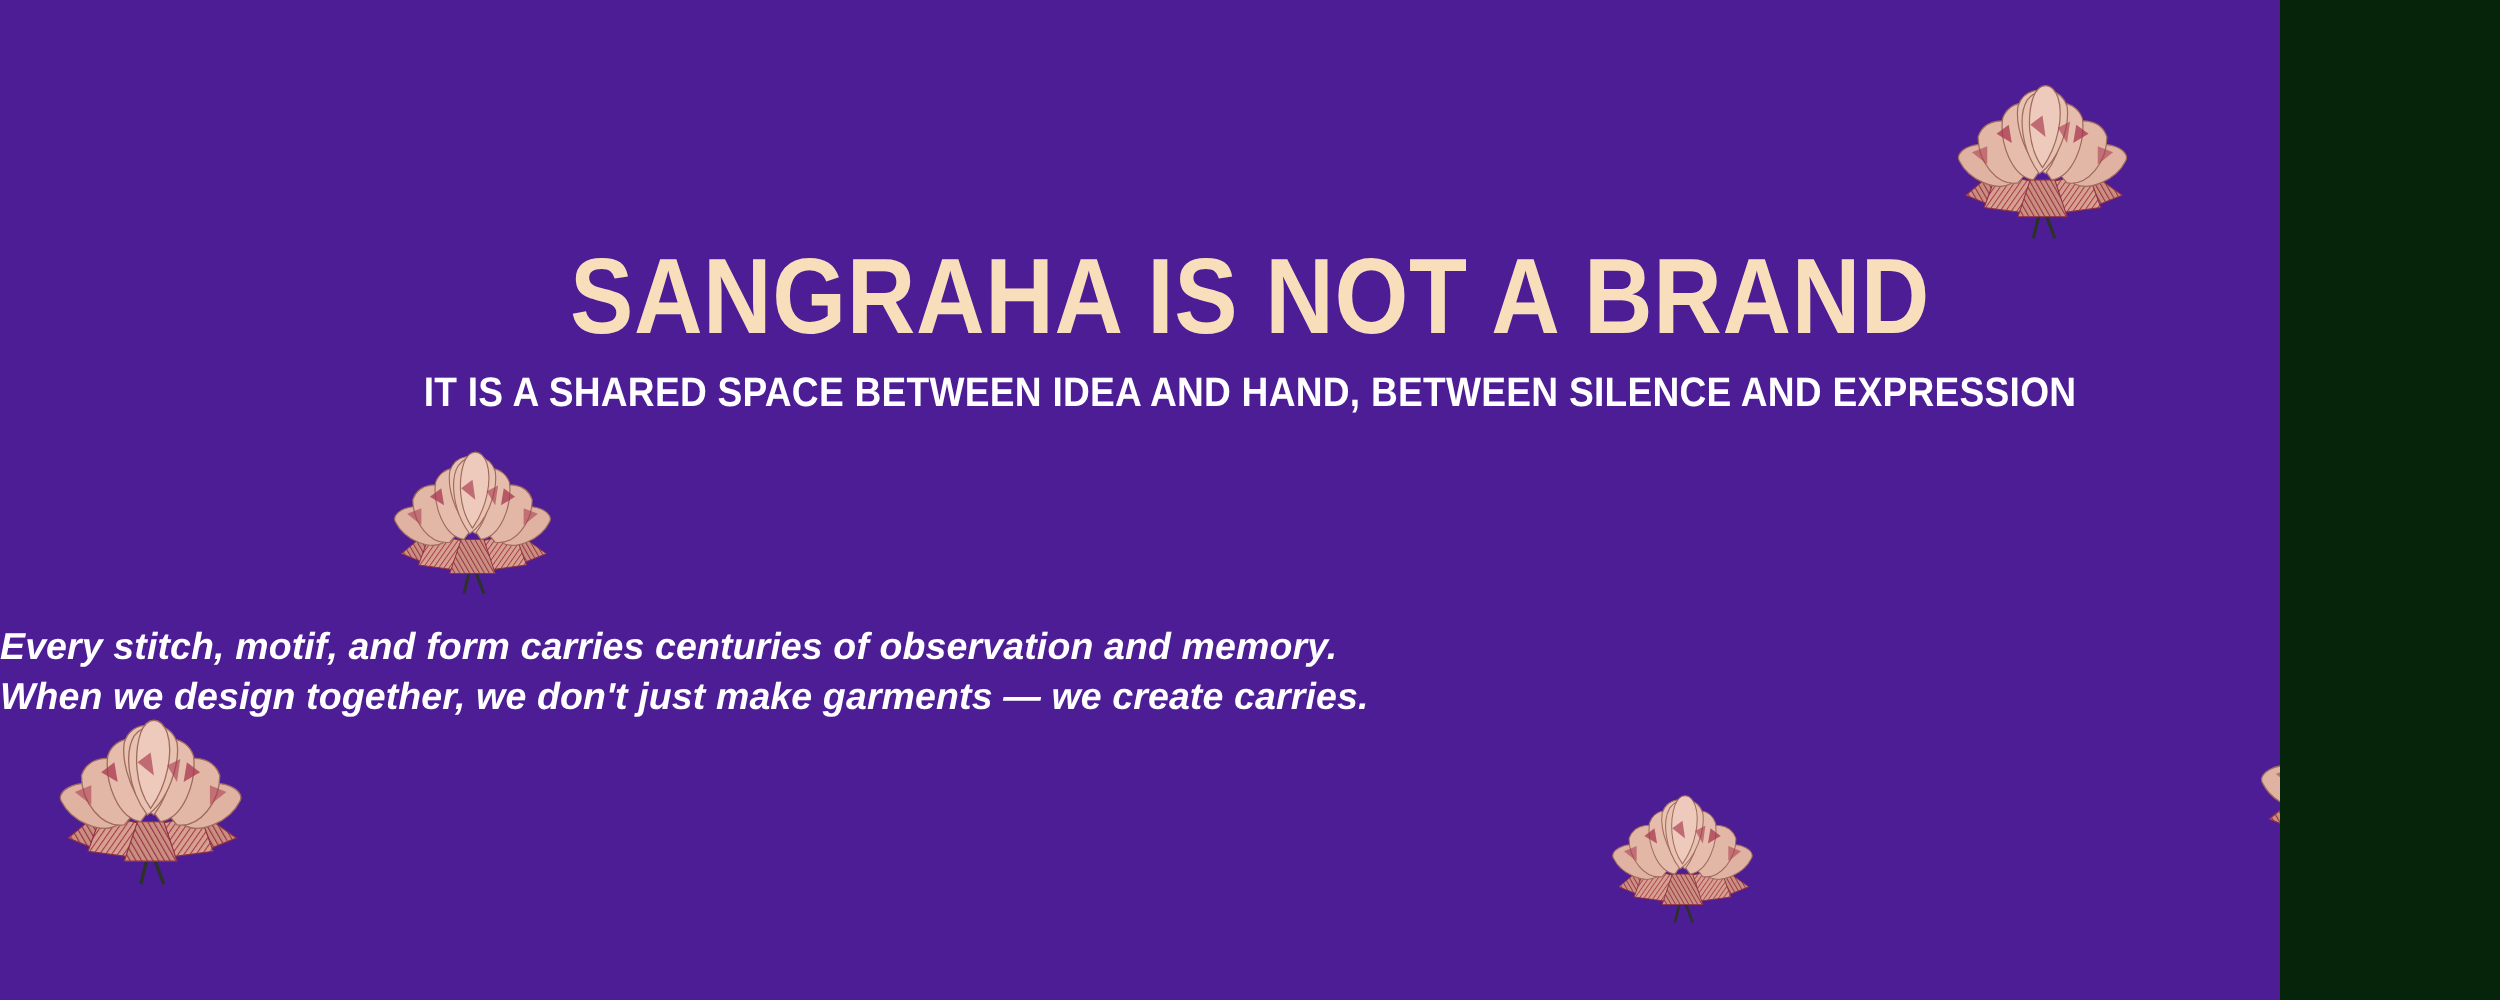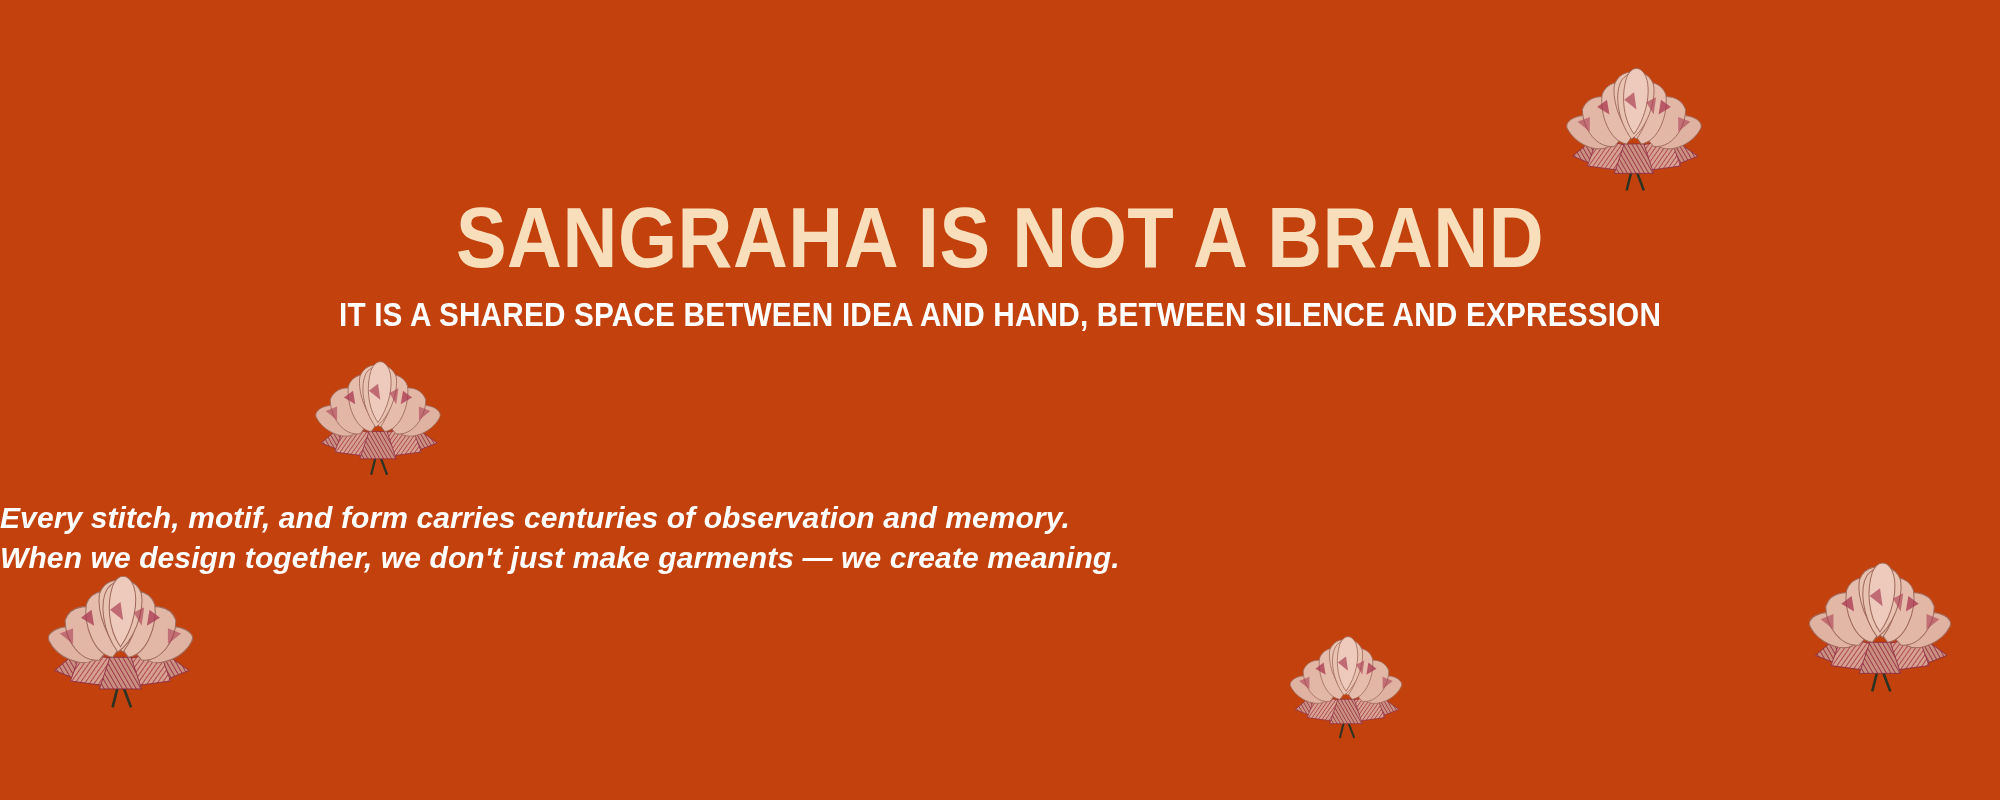--- a/index.html
+++ b/index.html
@@ -9,23 +9,23 @@
   body {
     width: 2000px;
     height: 800px;
     background: #052409;
     font-family: "Liberation Sans", sans-serif;
     overflow: hidden;
   }
 
   .banner {
     position: relative;
-    width: 2000px;
+    width: 1824px;
     height: 800px;
-    background: #c2410c;
+    background: #4c1d95;
     overflow: hidden;
   }
 
   
   .text-layer {
     position: absolute;
     inset: 0;
     z-index: 5;
     pointer-events: none;
   }
@@ -241,17 +241,17 @@
         <path d="M106 52 L96 48 L96 60 Z" fill="#a8374f" opacity="0.55"></path>
       </g>
     </svg>
   </div>
 
   <div class="text-layer">
     <h1 class="headline">SANGRAHA IS NOT A BRAND</h1>
     <p class="subhead">IT IS A SHARED SPACE BETWEEN IDEA AND HAND, BETWEEN SILENCE AND EXPRESSION</p>
     <div class="body-copy">
       <span class="line">Every stitch, motif, and form carries centuries of observation and memory.</span>
-      <span class="line">When we design together, we don't just make garments — we create meaning.</span>
+      <span class="line">When we design together, we don't just make garments — we create carries.</span>
     </div>
   </div>
 
 </div>
 
 </body></html>

